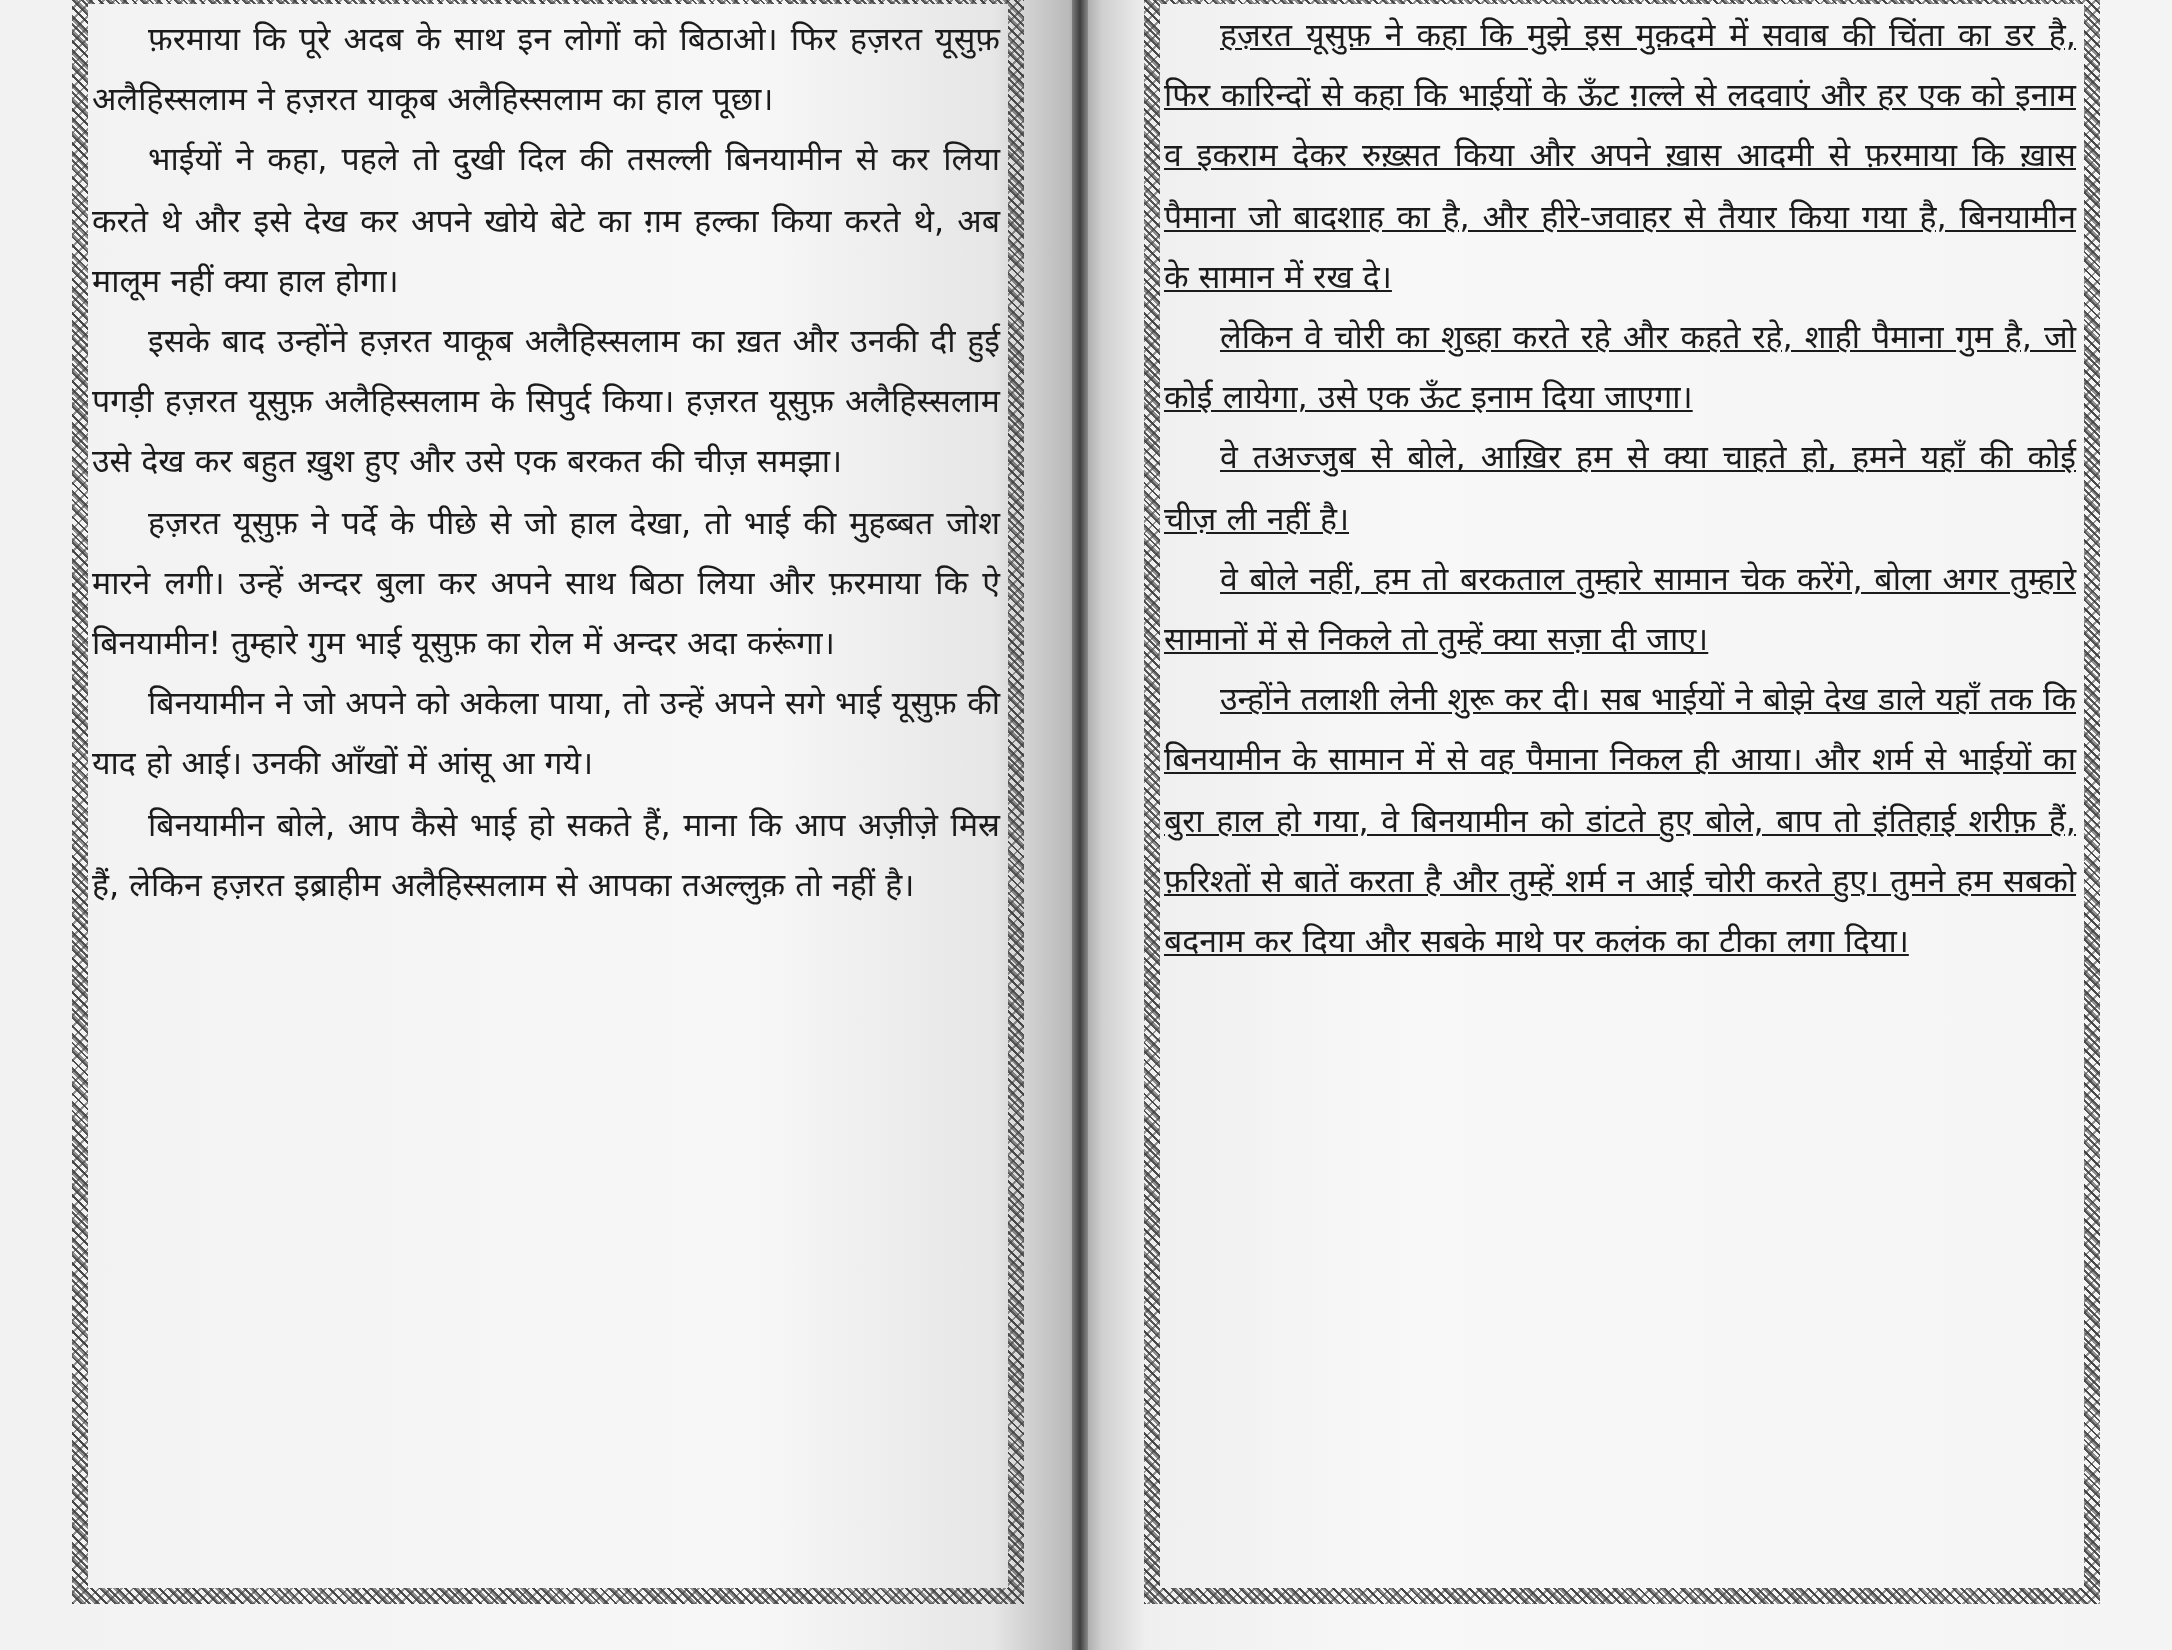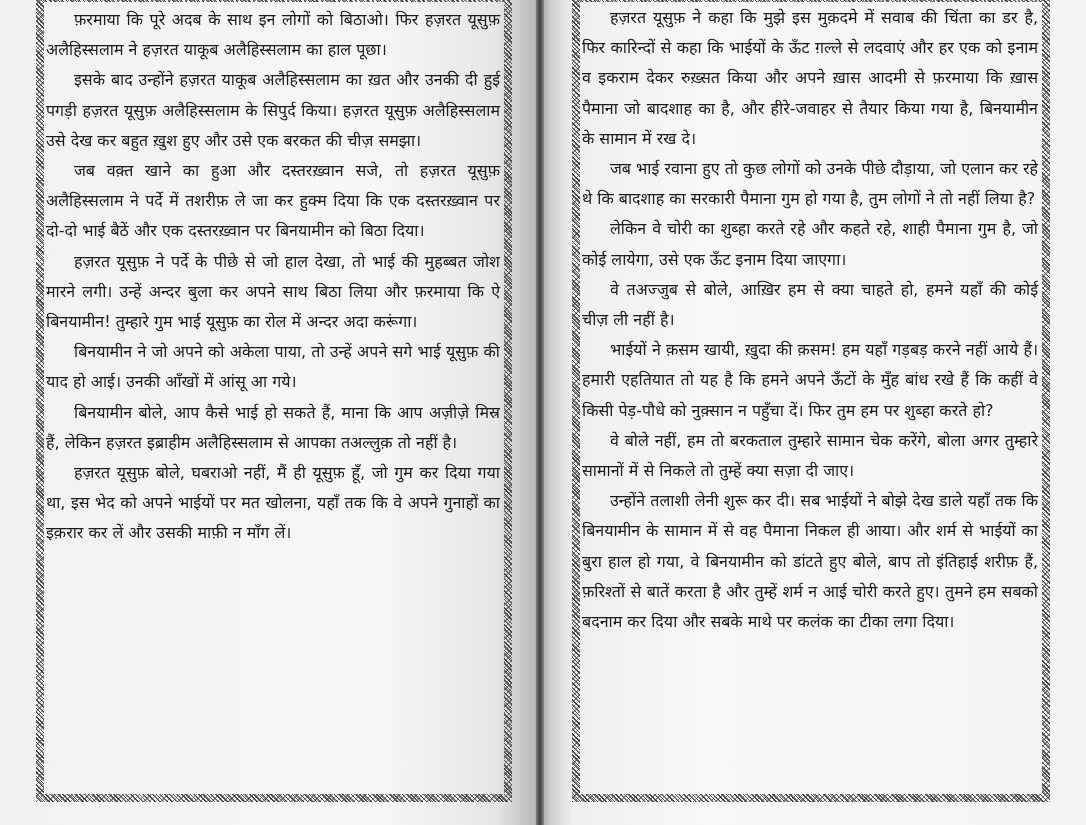--- a/index.html
+++ b/index.html
@@ -44,51 +44,48 @@
     .frame.left { left:36px; top:-6px; width:476px; height:808px; }
     .frame.right { left:572px; top:-6px; width:478px; height:808px; }
     .text-block {
       position:absolute;
       font-size:16px;
       line-height:30.2px;
       color:#1b1b1b;
       text-align:justify;
     }
     .text-block.left { left:46px; top:5px; width:454px; }
-    .text-block.right { left:582px; top:3px; width:456px; }
+    .text-block.right { left:582px; top:3px; width:456px;text-decoration:underline; }
     .para { margin:0; text-indent:28px; }
   </style>
 </head>
 <body>
 
 <div class="spread">
 
   <div class="page left">
     <div class="frame left"></div>
   </div>
 
   <div class="page right">
     <div class="frame right" style="left:32px;"></div>
   </div>
 
   <div class="spine"></div>
 
   <div class="text-block left">
     <p class="para" style="text-indent:28px">फ़रमाया कि पूरे अदब के साथ इन लोगों को बिठाओ। फिर हज़रत यूसुफ़ अलैहिस्सलाम ने हज़रत याकूब अलैहिस्सलाम का हाल पूछा।</p>
+    <p class="para">भाईयों ने कहा, पहले तो दुखी दिल की तसल्ली बिनयामीन से कर लिया करते थे और इसे देख कर अपने खोये बेटे का ग़म हल्का किया करते थे, अब मालूम नहीं क्या हाल होगा।</p>
     <p class="para">इसके बाद उन्होंने हज़रत याकूब अलैहिस्सलाम का ख़त और उनकी दी हुई पगड़ी हज़रत यूसुफ़ अलैहिस्सलाम के सिपुर्द किया। हज़रत यूसुफ़ अलैहिस्सलाम उसे देख कर बहुत ख़ुश हुए और उसे एक बरकत की चीज़ समझा।</p>
-    <p class="para">जब वक़्त खाने का हुआ और दस्तरख़्वान सजे, तो हज़रत यूसुफ़ अलैहिस्सलाम ने पर्दे में तशरीफ़ ले जा कर हुक्म दिया कि एक दस्तरख़्वान पर दो-दो भाई बैठें और एक दस्तरख़्वान पर बिनयामीन को बिठा दिया।</p>
     <p class="para">हज़रत यूसुफ़ ने पर्दे के पीछे से जो हाल देखा, तो भाई की मुहब्बत जोश मारने लगी। उन्हें अन्दर बुला कर अपने साथ बिठा लिया और फ़रमाया कि ऐ बिनयामीन! तुम्हारे गुम भाई यूसुफ़ का रोल में अन्दर अदा करूंगा।</p>
     <p class="para">बिनयामीन ने जो अपने को अकेला पाया, तो उन्हें अपने सगे भाई यूसुफ़ की याद हो आई। उनकी आँखों में आंसू आ गये।</p>
     <p class="para">बिनयामीन बोले, आप कैसे भाई हो सकते हैं, माना कि आप अज़ीज़े मिस्र हैं, लेकिन हज़रत इब्राहीम अलैहिस्सलाम से आपका तअल्लुक़ तो नहीं है।</p>
-    <p class="para">हज़रत यूसुफ़ बोले, घबराओ नहीं, मैं ही यूसुफ़ हूँ, जो गुम कर दिया गया था, इस भेद को अपने भाईयों पर मत खोलना, यहाँ तक कि वे अपने गुनाहों का इक़रार कर लें और उसकी माफ़ी न माँग लें।</p>
   </div>
 
   <div class="text-block right">
     <p class="para">हज़रत यूसुफ़ ने कहा कि मुझे इस मुक़दमे में सवाब की चिंता का डर है, फिर कारिन्दों से कहा कि भाईयों के ऊँट ग़ल्ले से लदवाएं और हर एक को इनाम व इकराम देकर रुख़्सत किया और अपने ख़ास आदमी से फ़रमाया कि ख़ास पैमाना जो बादशाह का है, और हीरे-जवाहर से तैयार किया गया है, बिनयामीन के सामान में रख दे।</p>
-    <p class="para">जब भाई रवाना हुए तो कुछ लोगों को उनके पीछे दौड़ाया, जो एलान कर रहे थे कि बादशाह का सरकारी पैमाना गुम हो गया है, तुम लोगों ने तो नहीं लिया है?</p>
     <p class="para">लेकिन वे चोरी का शुब्हा करते रहे और कहते रहे, शाही पैमाना गुम है, जो कोई लायेगा, उसे एक ऊँट इनाम दिया जाएगा।</p>
     <p class="para">वे तअज्जुब से बोले, आख़िर हम से क्या चाहते हो, हमने यहाँ की कोई चीज़ ली नहीं है।</p>
-    <p class="para">भाईयों ने क़सम खायी, ख़ुदा की क़सम! हम यहाँ गड़बड़ करने नहीं आये हैं। हमारी एहतियात तो यह है कि हमने अपने ऊँटों के मुँह बांध रखे हैं कि कहीं वे किसी पेड़-पौधे को नुक़्सान न पहुँचा दें। फिर तुम हम पर शुब्हा करते हो?</p>
     <p class="para">वे बोले नहीं, हम तो बरकताल तुम्हारे सामान चेक करेंगे, बोला अगर तुम्हारे सामानों में से निकले तो तुम्हें क्या सज़ा दी जाए।</p>
     <p class="para">उन्होंने तलाशी लेनी शुरू कर दी। सब भाईयों ने बोझे देख डाले यहाँ तक कि बिनयामीन के सामान में से वह पैमाना निकल ही आया। और शर्म से भाईयों का बुरा हाल हो गया, वे बिनयामीन को डांटते हुए बोले, बाप तो इंतिहाई शरीफ़ हैं, फ़रिश्तों से बातें करता है और तुम्हें शर्म न आई चोरी करते हुए। तुमने हम सबको बदनाम कर दिया और सबके माथे पर कलंक का टीका लगा दिया।</p>
   </div>
 
 </div>
 
 </body></html>

